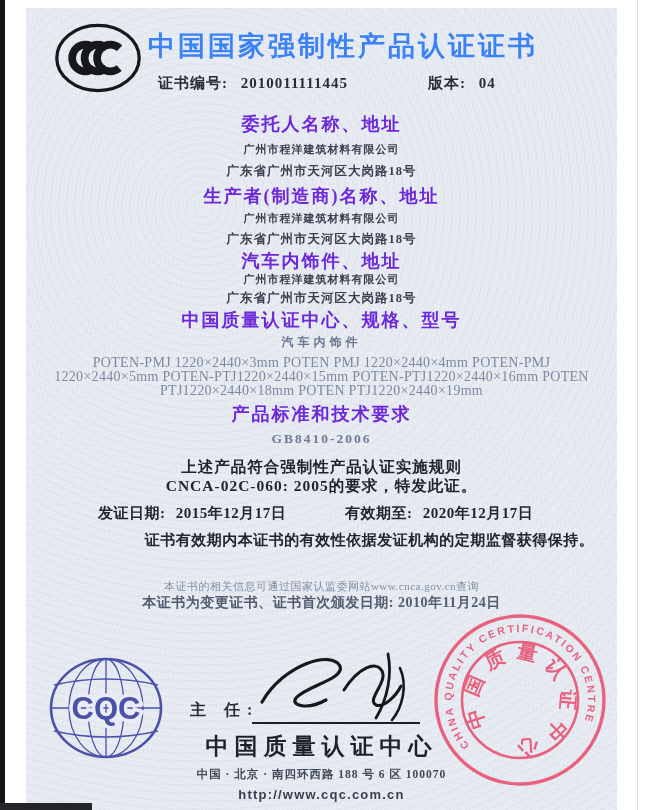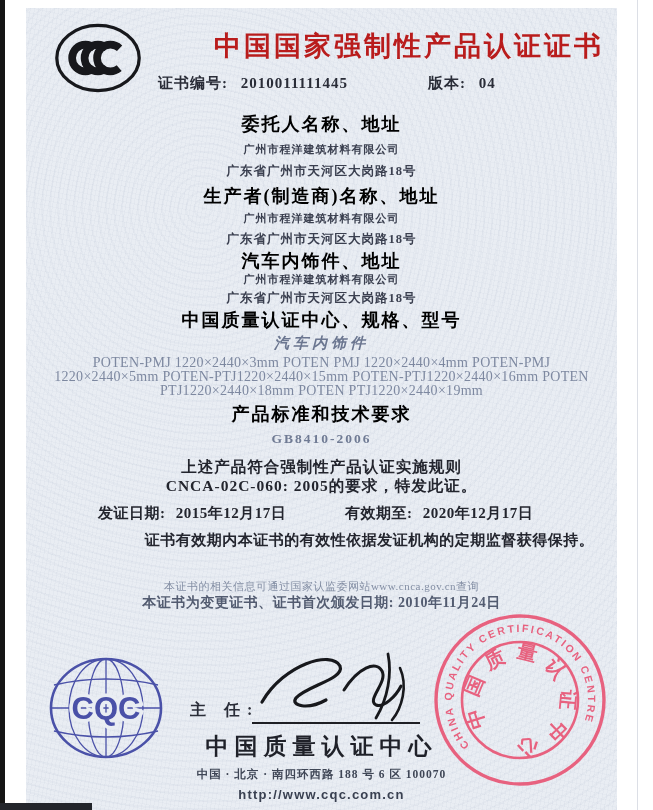--- a/index.html
+++ b/index.html
@@ -12,27 +12,27 @@
   .bottom-smudge{left:0;top:803px;width:92px;height:7px;background:#23252b;}
   .right-line{left:637px;top:0;width:1px;height:810px;background:#dcdfe6;}
   
   .paper{left:26px;top:8px;width:591px;height:802px;
          background-color:#e9edf3;
          background-image:
            repeating-linear-gradient(100deg, rgba(130,145,175,.055) 0 1px, transparent 1px 4px),
            repeating-linear-gradient(12deg, rgba(130,145,175,.045) 0 1px, transparent 1px 5px),
            repeating-radial-gradient(circle at 30% 25%, rgba(130,145,175,.05) 0 2px, transparent 2px 8px);}
   .center{left:26px;width:591px;text-align:center;}
-  .title{left:148px;top:28px;width:456px;text-align:right;font-size:27px;font-weight:bold;
-         letter-spacing:3px;color:#b91c1c;}
+  .title{left:148px;top:28px;width:456px;text-align:left;font-size:27px;font-weight:bold;
+         letter-spacing:3px;color:#3b82f6;}
   .certrow{font-size:15px;font-weight:bold;color:#2a2d38;letter-spacing:1px;}
-  .h-sec{font-size:18px;font-weight:bold;letter-spacing:2px;color:#000000;}
+  .h-sec{font-size:18px;font-weight:bold;letter-spacing:2px;color:#6d28d9;}
   .l-name{font-size:11px;font-weight:bold;color:#3a3f4f;letter-spacing:1px;}
   .l-addr{font-size:12.5px;font-weight:bold;color:#3a3f4f;letter-spacing:1px;}
-  .product-name{font-size:15px;color:#6b7690;letter-spacing:4px;font-weight:bold;font-style:italic;}
+  .product-name{font-size:12px;color:#6b7690;letter-spacing:4px;font-weight:bold;}
   .spec{font-size:14px;color:#7d88a0;letter-spacing:.3px;}
   .standard-val{font-size:13.5px;color:#707b94;letter-spacing:2px;font-weight:bold;}
   .statement{font-size:15.5px;font-weight:bold;letter-spacing:1px;color:#23252e;}
   .dateline{font-size:15px;font-weight:bold;color:#23252e;letter-spacing:.5px;}
   .maintain{font-size:15px;font-weight:bold;letter-spacing:.5px;color:#23252e;}
   .change{font-size:14px;font-weight:bold;color:#525b70;letter-spacing:.5px;}
   .infoline{font-size:11px;color:#828da3;letter-spacing:.5px;}
   .director{font-size:16px;font-weight:bold;letter-spacing:7px;color:#2a2d38;}
   .sig-underline{left:252px;top:722px;width:168px;height:2px;background:#1e1f24;}
   .orgname{font-size:23px;font-weight:bold;letter-spacing:6px;color:#1f2129;}

